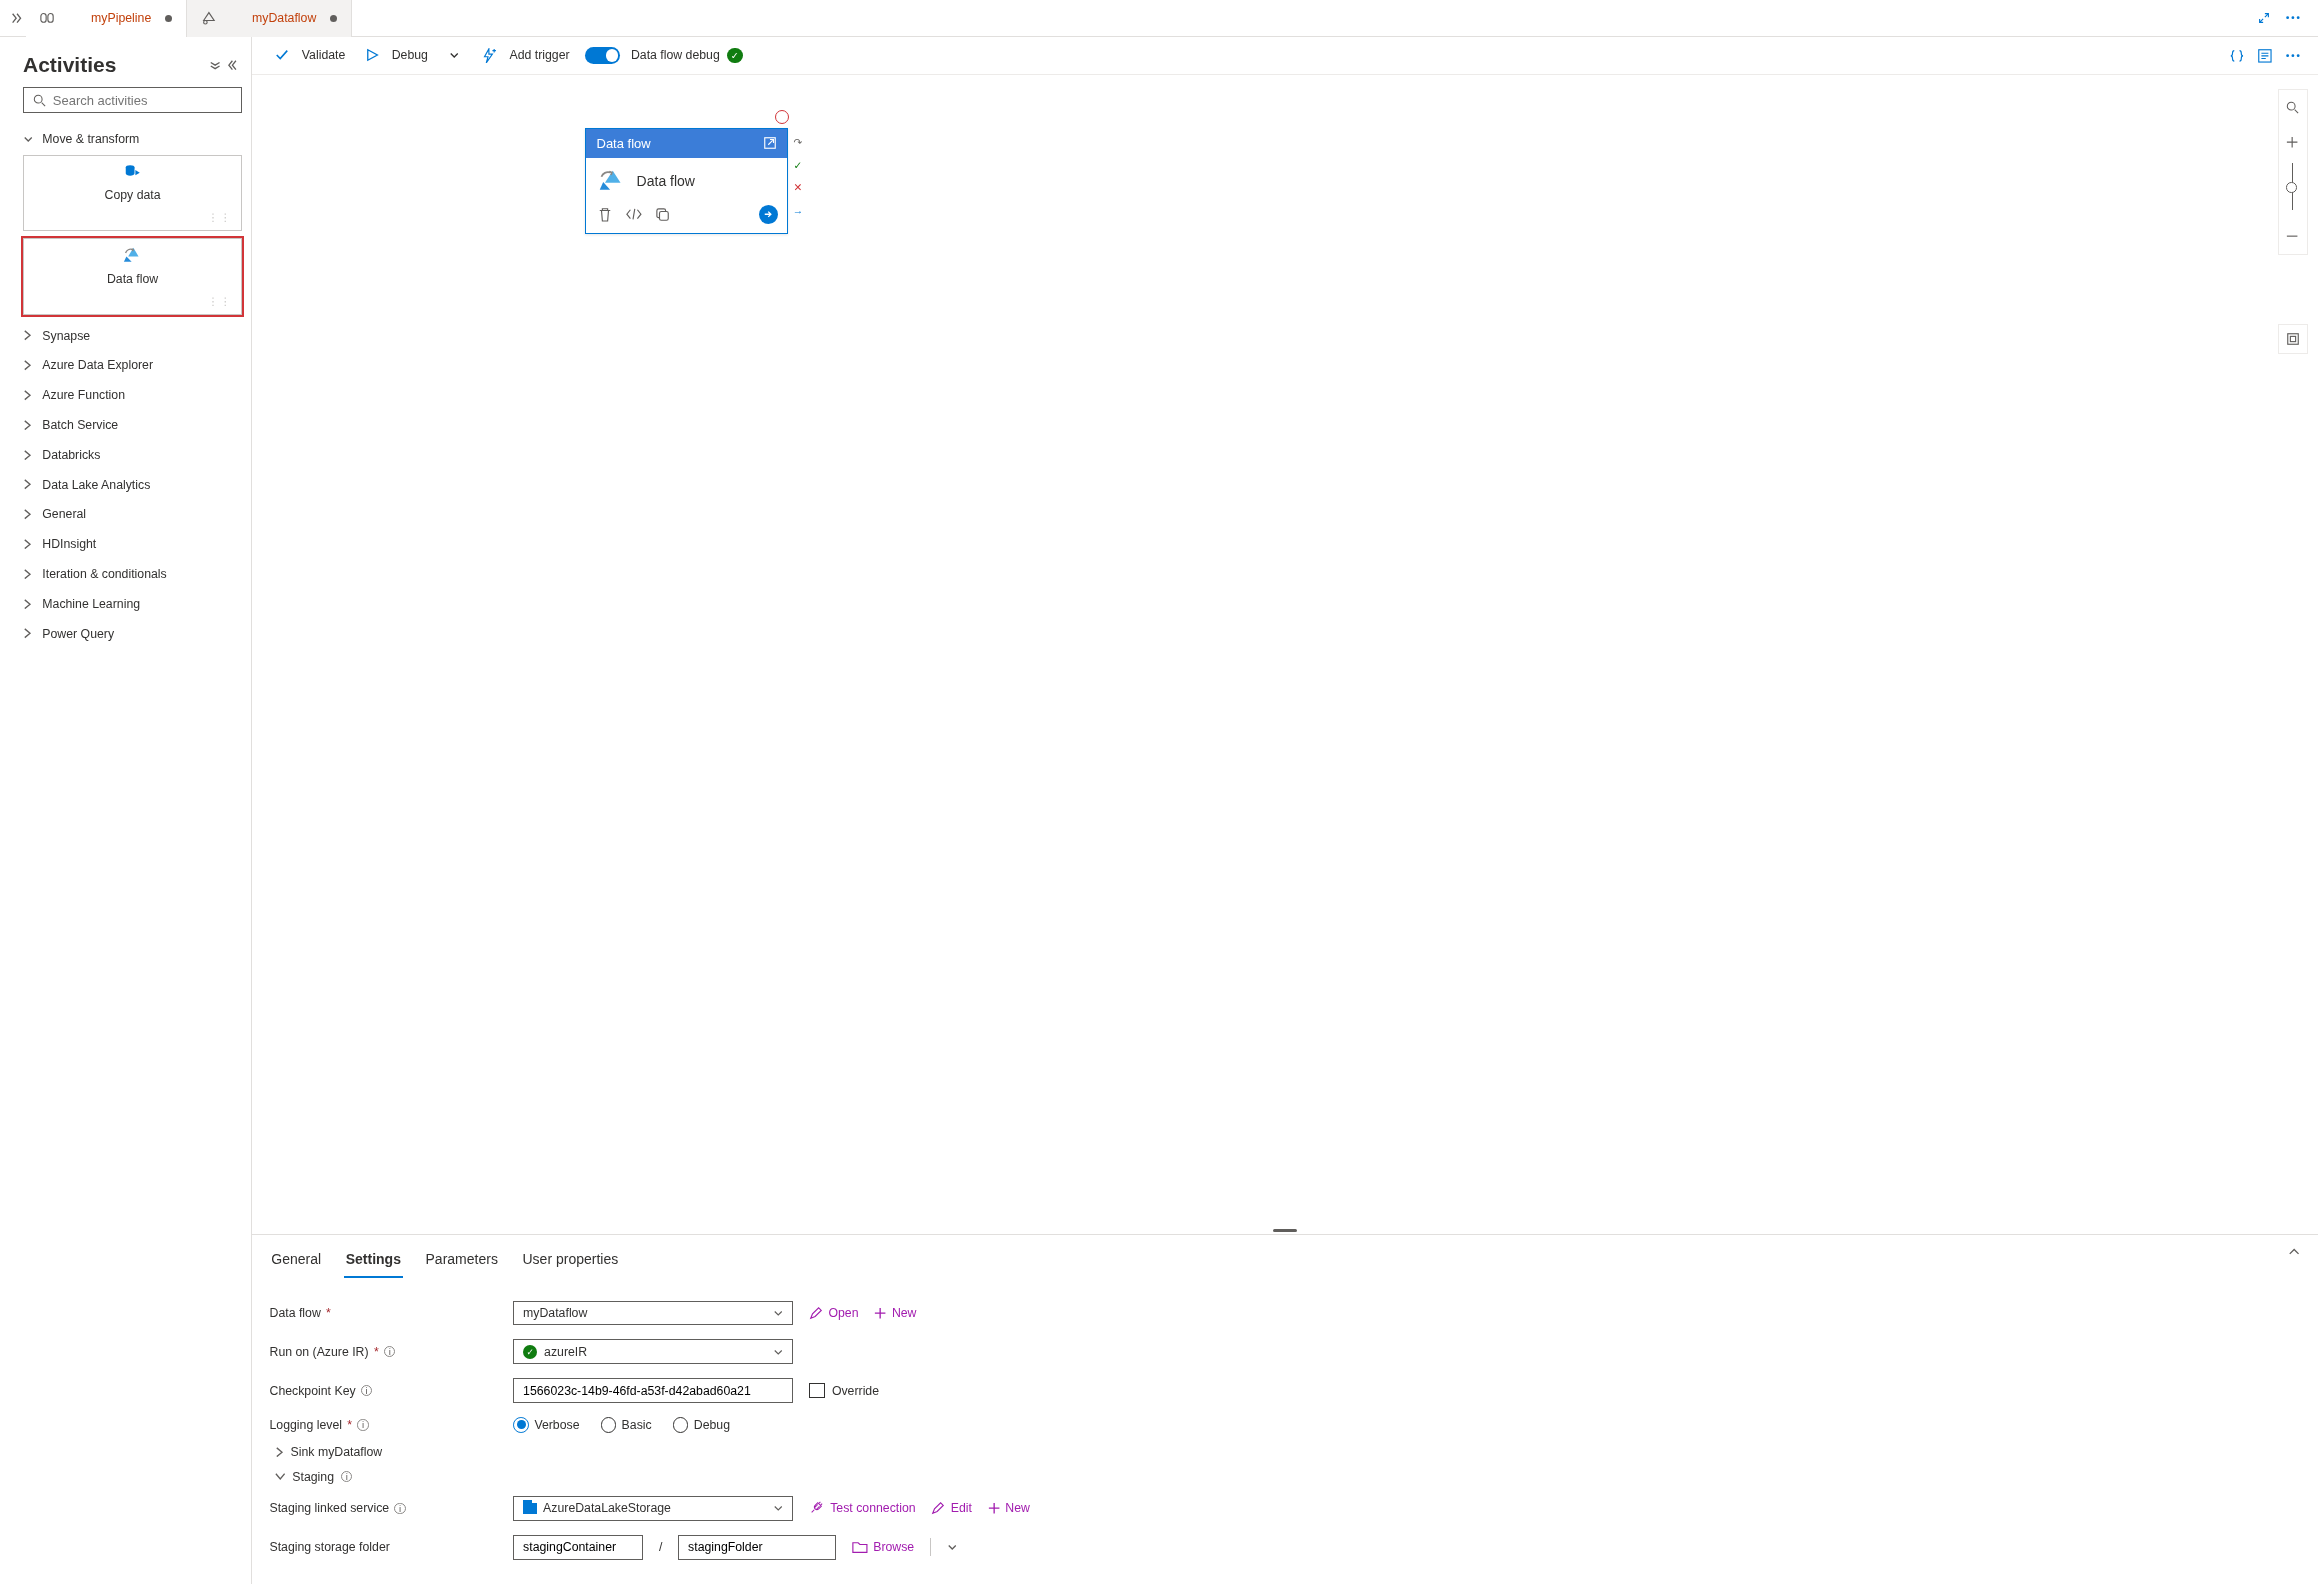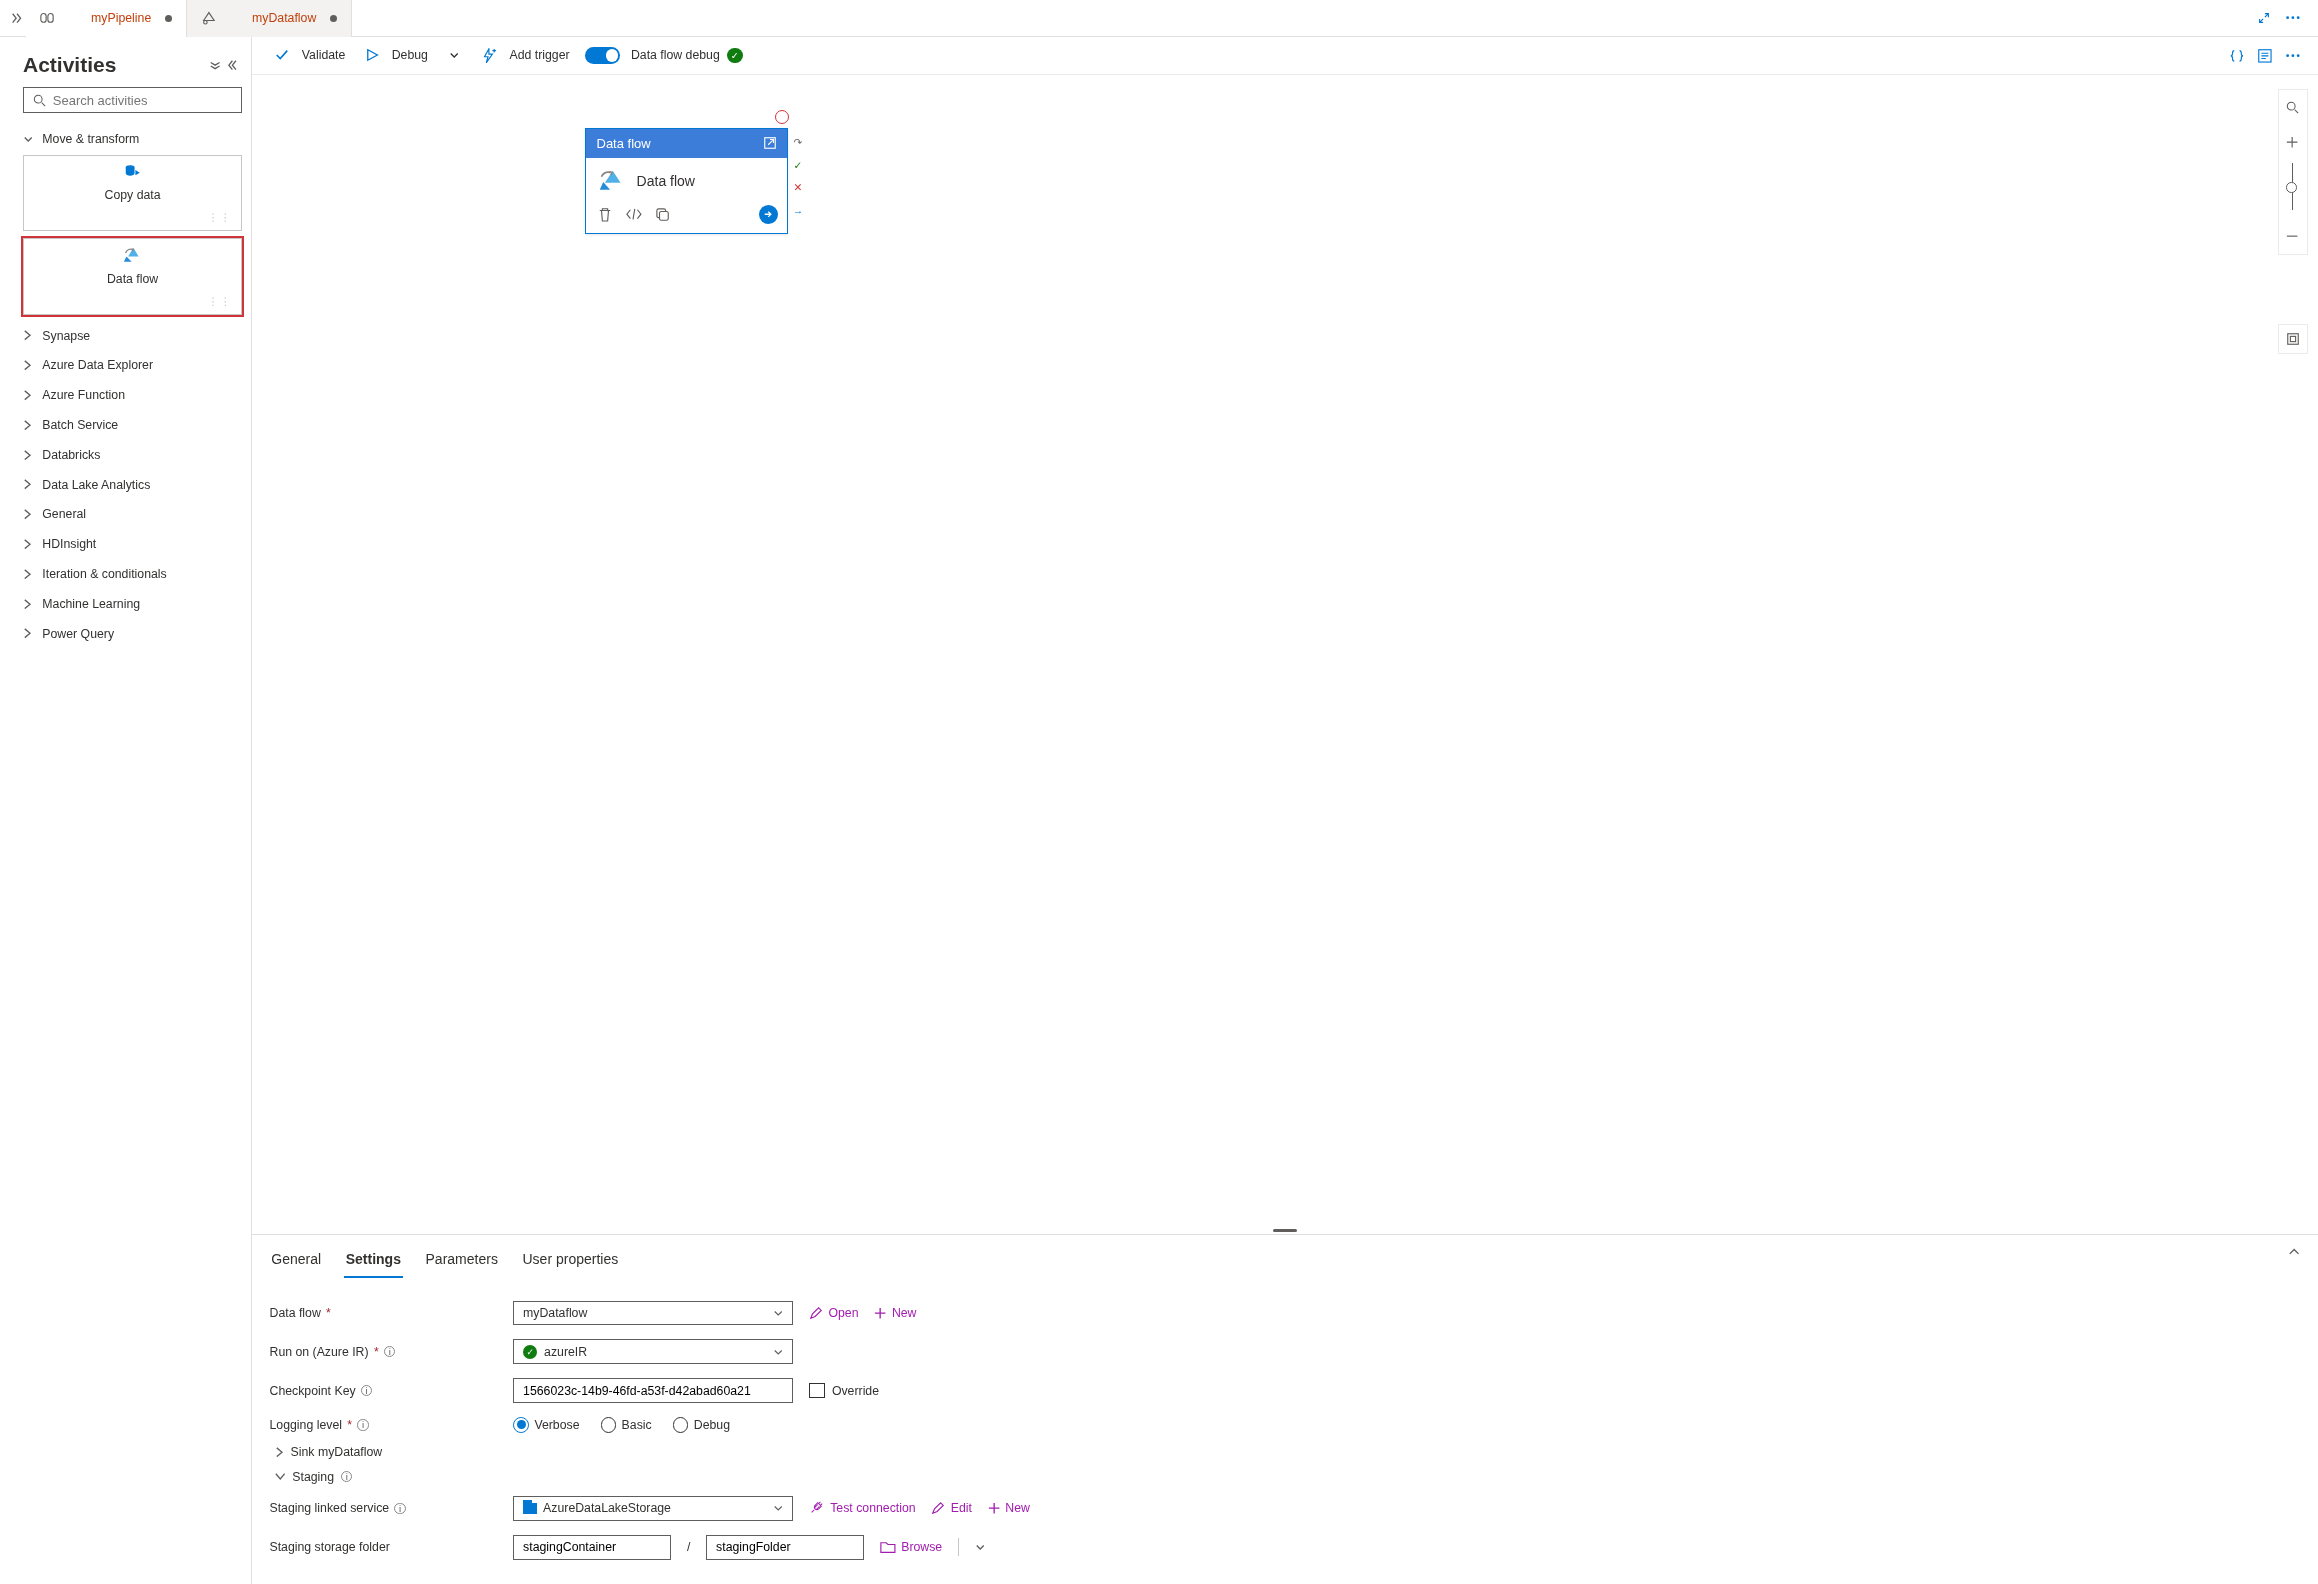--- a/index.html
+++ b/index.html
@@ -573,21 +573,21 @@
                 <path d="M7 1v12M1 7h12" stroke="currentColor" stroke-width="1.5"></path>
               </svg>
             <span>New</span>
           </div>
         </div>
 
         <div class="form-row">
           <div class="form-label">
               <span>Staging storage folder</span>
             </div>
-          <div class="input" style="width:158px;">
+          <div class="input" style="width:130px;">
               <input value="stagingContainer" style="">
             </div>
           <span>/</span>
           <div class="input" style="width:158px;">
               <input value="stagingFolder" style="">
             </div>
           <div class="link-btn">
             <svg width="15.8" height="12.3" viewBox="0 0 18 14">
                 <path d="M1 2h6l2 2h8v9H1z" stroke="currentColor" fill="none" stroke-width="1.3"></path>
               </svg>

